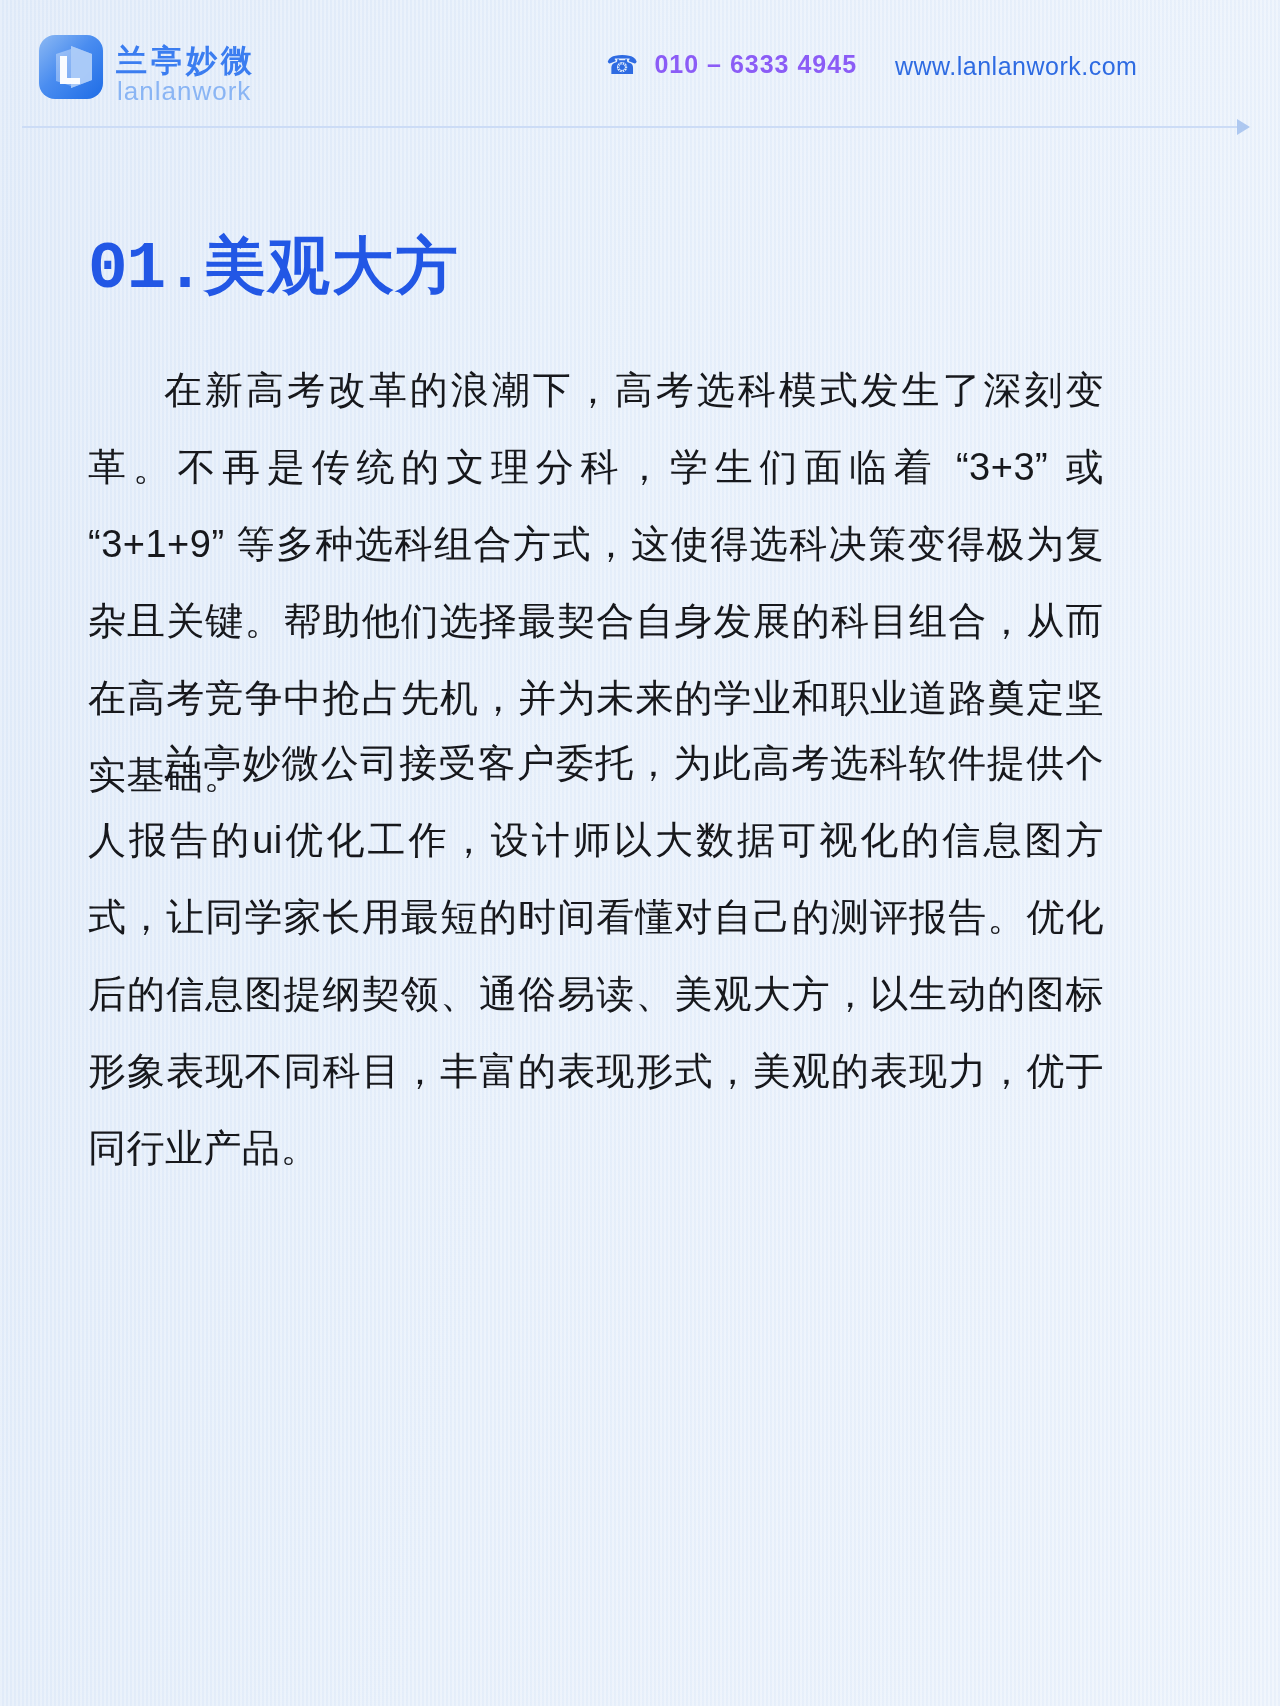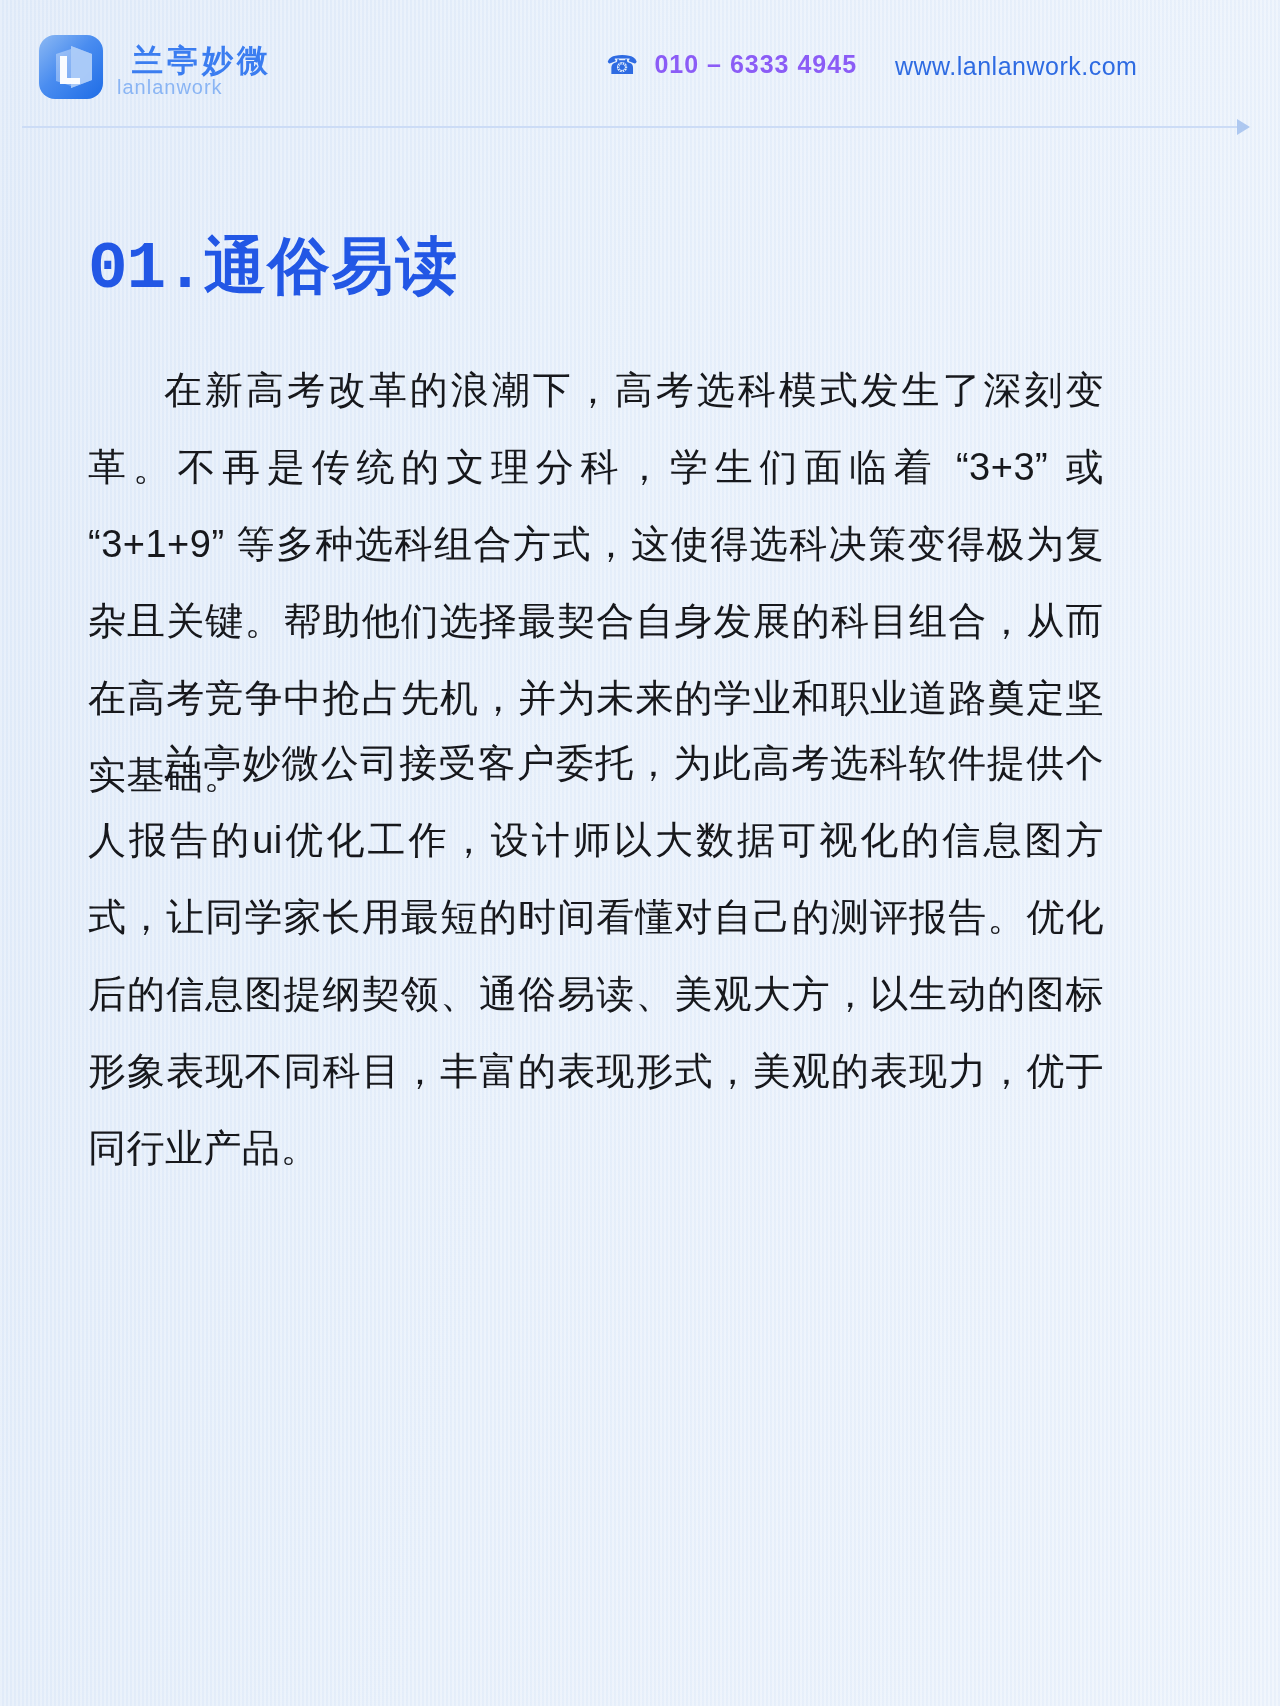--- a/index.html
+++ b/index.html
@@ -18,25 +18,24 @@
   
   .header { position: absolute; left: 0; top: 0; width: 1280px; height: 128px; }
   .logo-icon {
     position: absolute; left: 38px; top: 34px;
     width: 66px; height: 66px;
   }
   .brand-cn {
     position: absolute; left: 116px; top: 40px;
     font-size: 31px; font-weight: bold; letter-spacing: 4px;
     color: #3b7df0;
-    margin-left: 16px;
   }
   .brand-en {
     position: absolute; left: 117px; top: 76px;
-    font-size: 20px; font-weight: 300; letter-spacing: 1px;
+    font-size: 26px; font-weight: 300; letter-spacing: 1px;
     color: #8ab5f4;
   }
   .phone-wrap {
     position: absolute; left: 606px; top: 50px;
     display: flex; align-items: center; gap: 16px;
   }
   .phone-glyph { font-size: 26px; color: #2e6be2; line-height: 1; }
   .phone-number {
     font-size: 25px; font-weight: bold; color: #8b5cf6; letter-spacing: 1px;
   }
@@ -109,18 +108,18 @@
     <span class="phone-number">010 – 6333 4945</span>
   </div>
 
   <div class="website">www.lanlanwork.com</div>
 
   <div class="divider"></div>
   <div class="divider-arrow"></div>
 </div>
 
 <div class="section-title">
-  <span class="title-number">01.</span><span class="title-text">通俗易读</span>
+  <span class="title-number">01.</span><span class="title-text">美观大方</span>
 </div>
 
 <p class="body-paragraph p1">在新高考改革的浪潮下，高考选科模式发生了深刻变革。不再是传统的文理分科，学生们面临着 “3+3” 或 “3+1+9” 等多种选科组合方式，这使得选科决策变得极为复杂且关键。帮助他们选择最契合自身发展的科目组合，从而在高考竞争中抢占先机，并为未来的学业和职业道路奠定坚实基础。</p>
 
 <p class="body-paragraph p2">兰亭妙微公司接受客户委托，为此高考选科软件提供个人报告的ui优化工作，设计师以大数据可视化的信息图方式，让同学家长用最短的时间看懂对自己的测评报告。优化后的信息图提纲契领、通俗易读、美观大方，以生动的图标形象表现不同科目，丰富的表现形式，美观的表现力，优于同行业产品。</p>
 
 </body></html>

